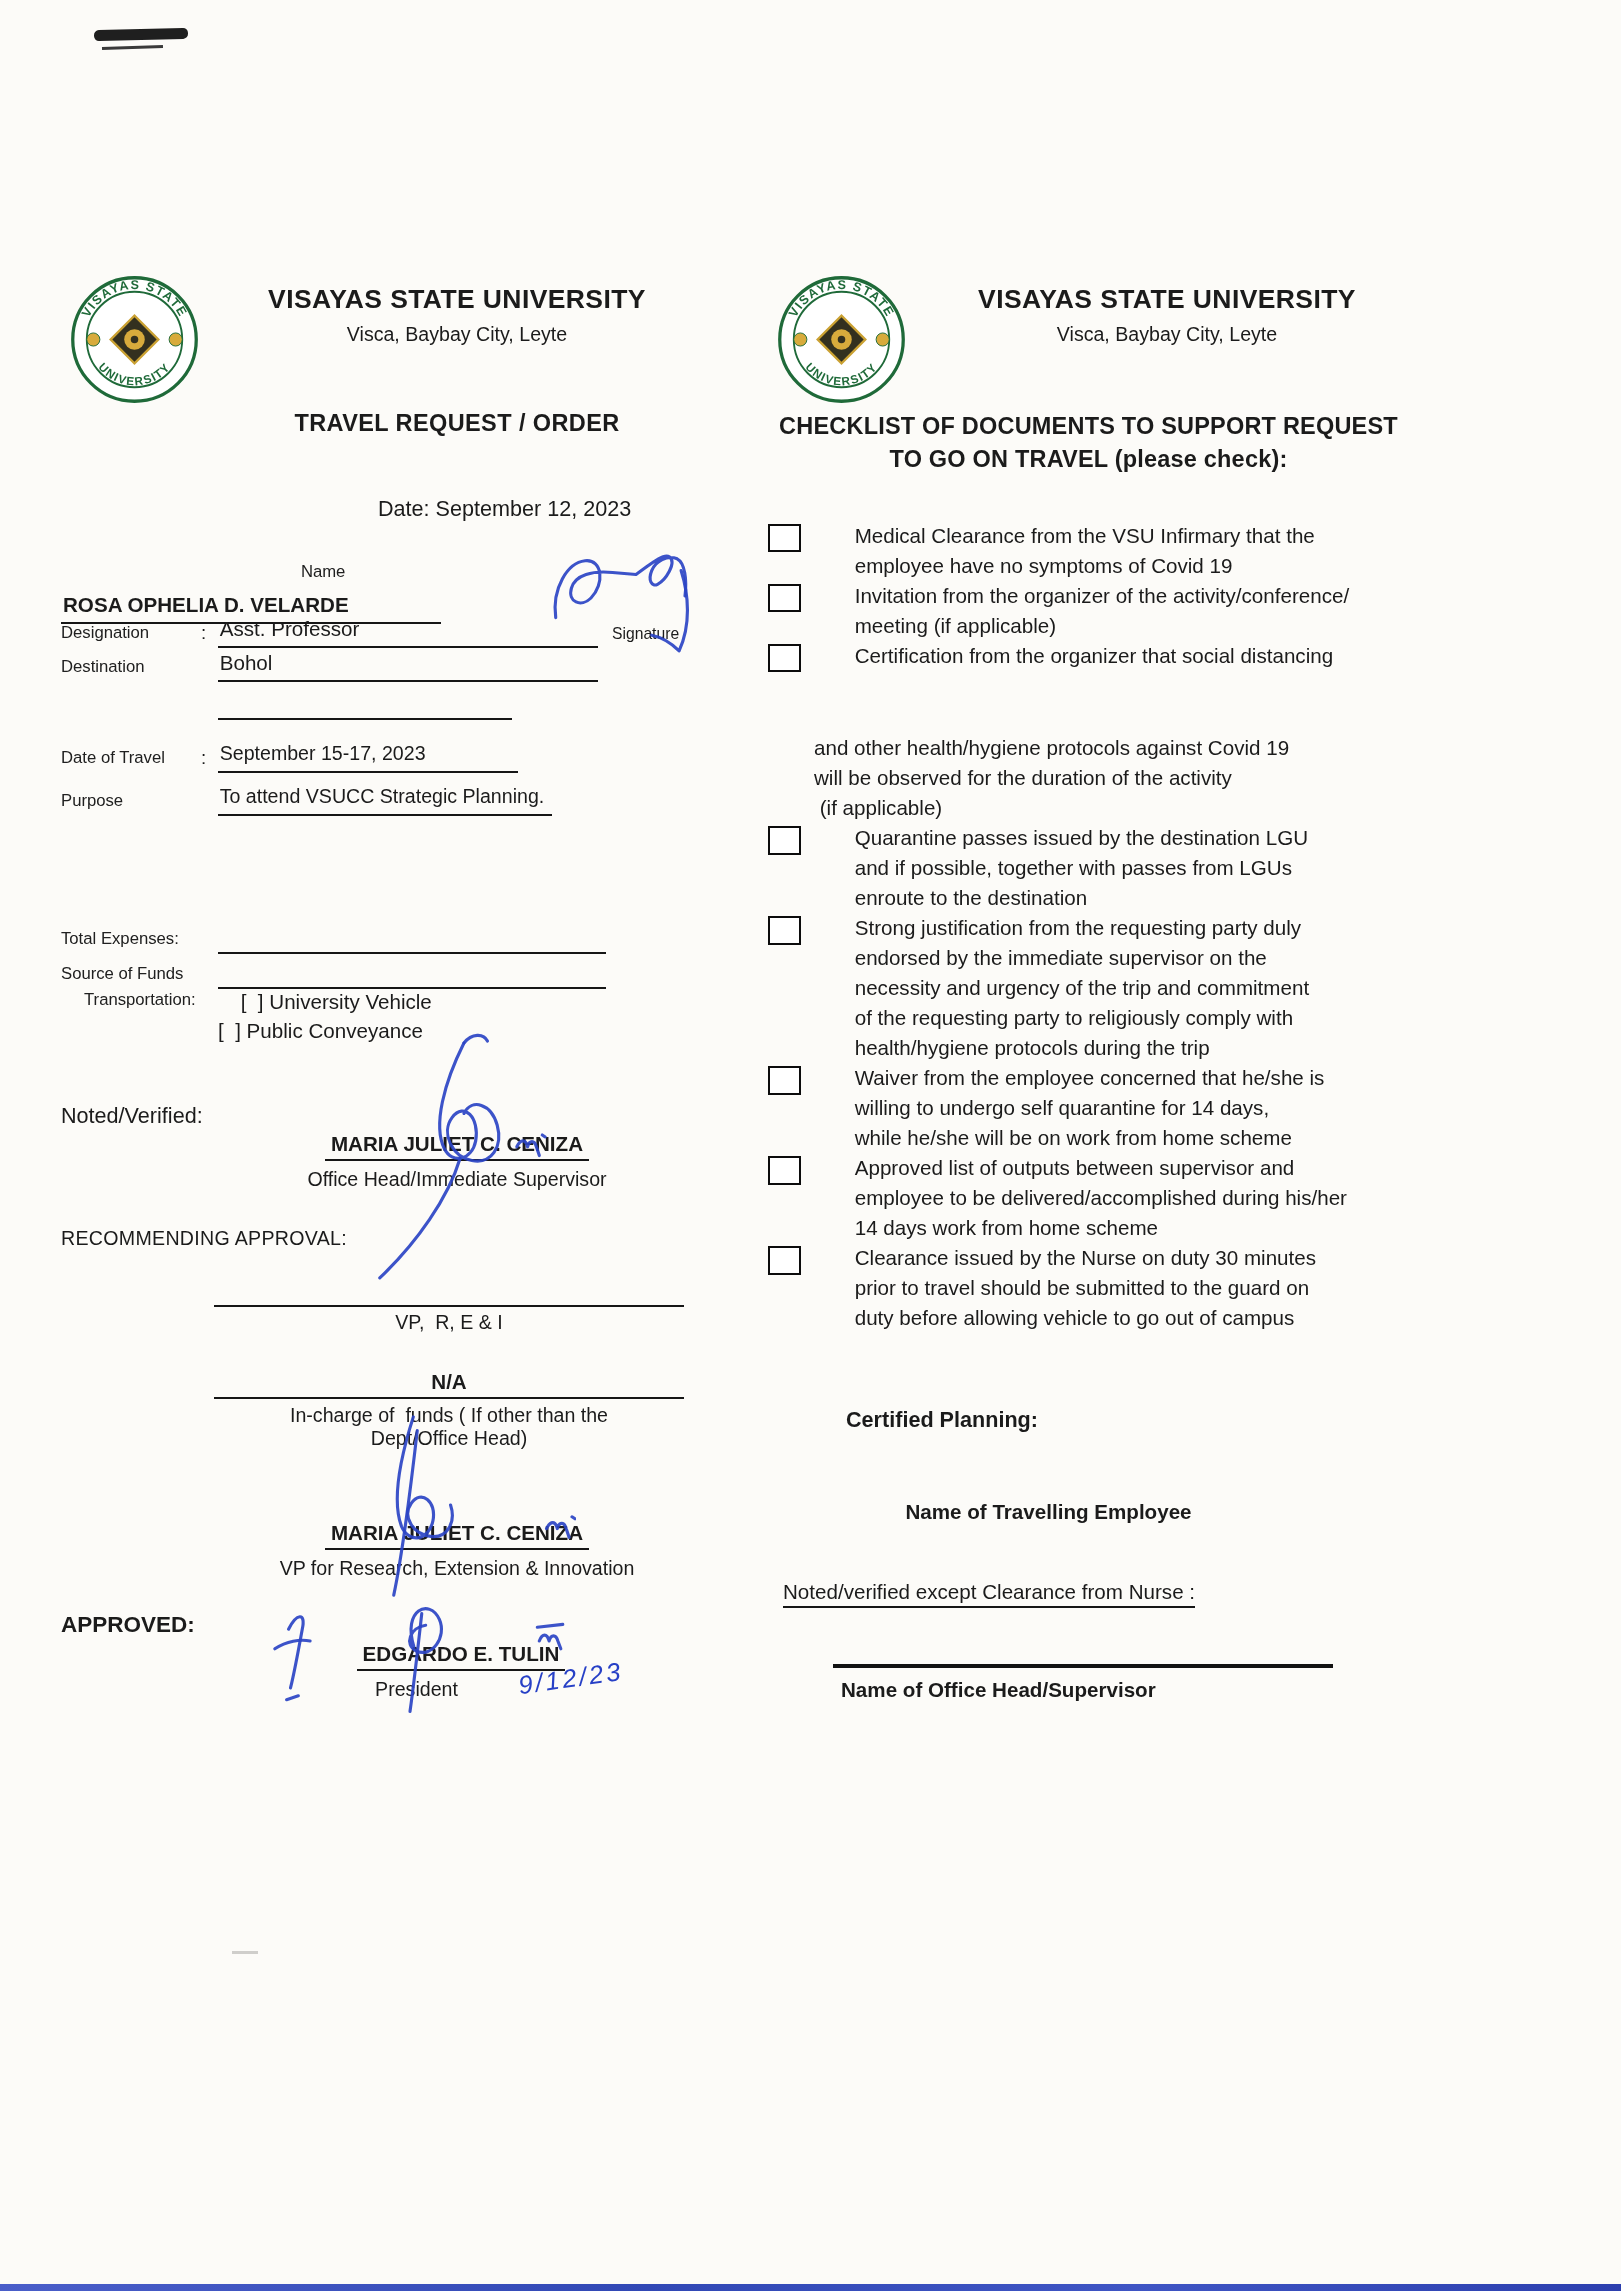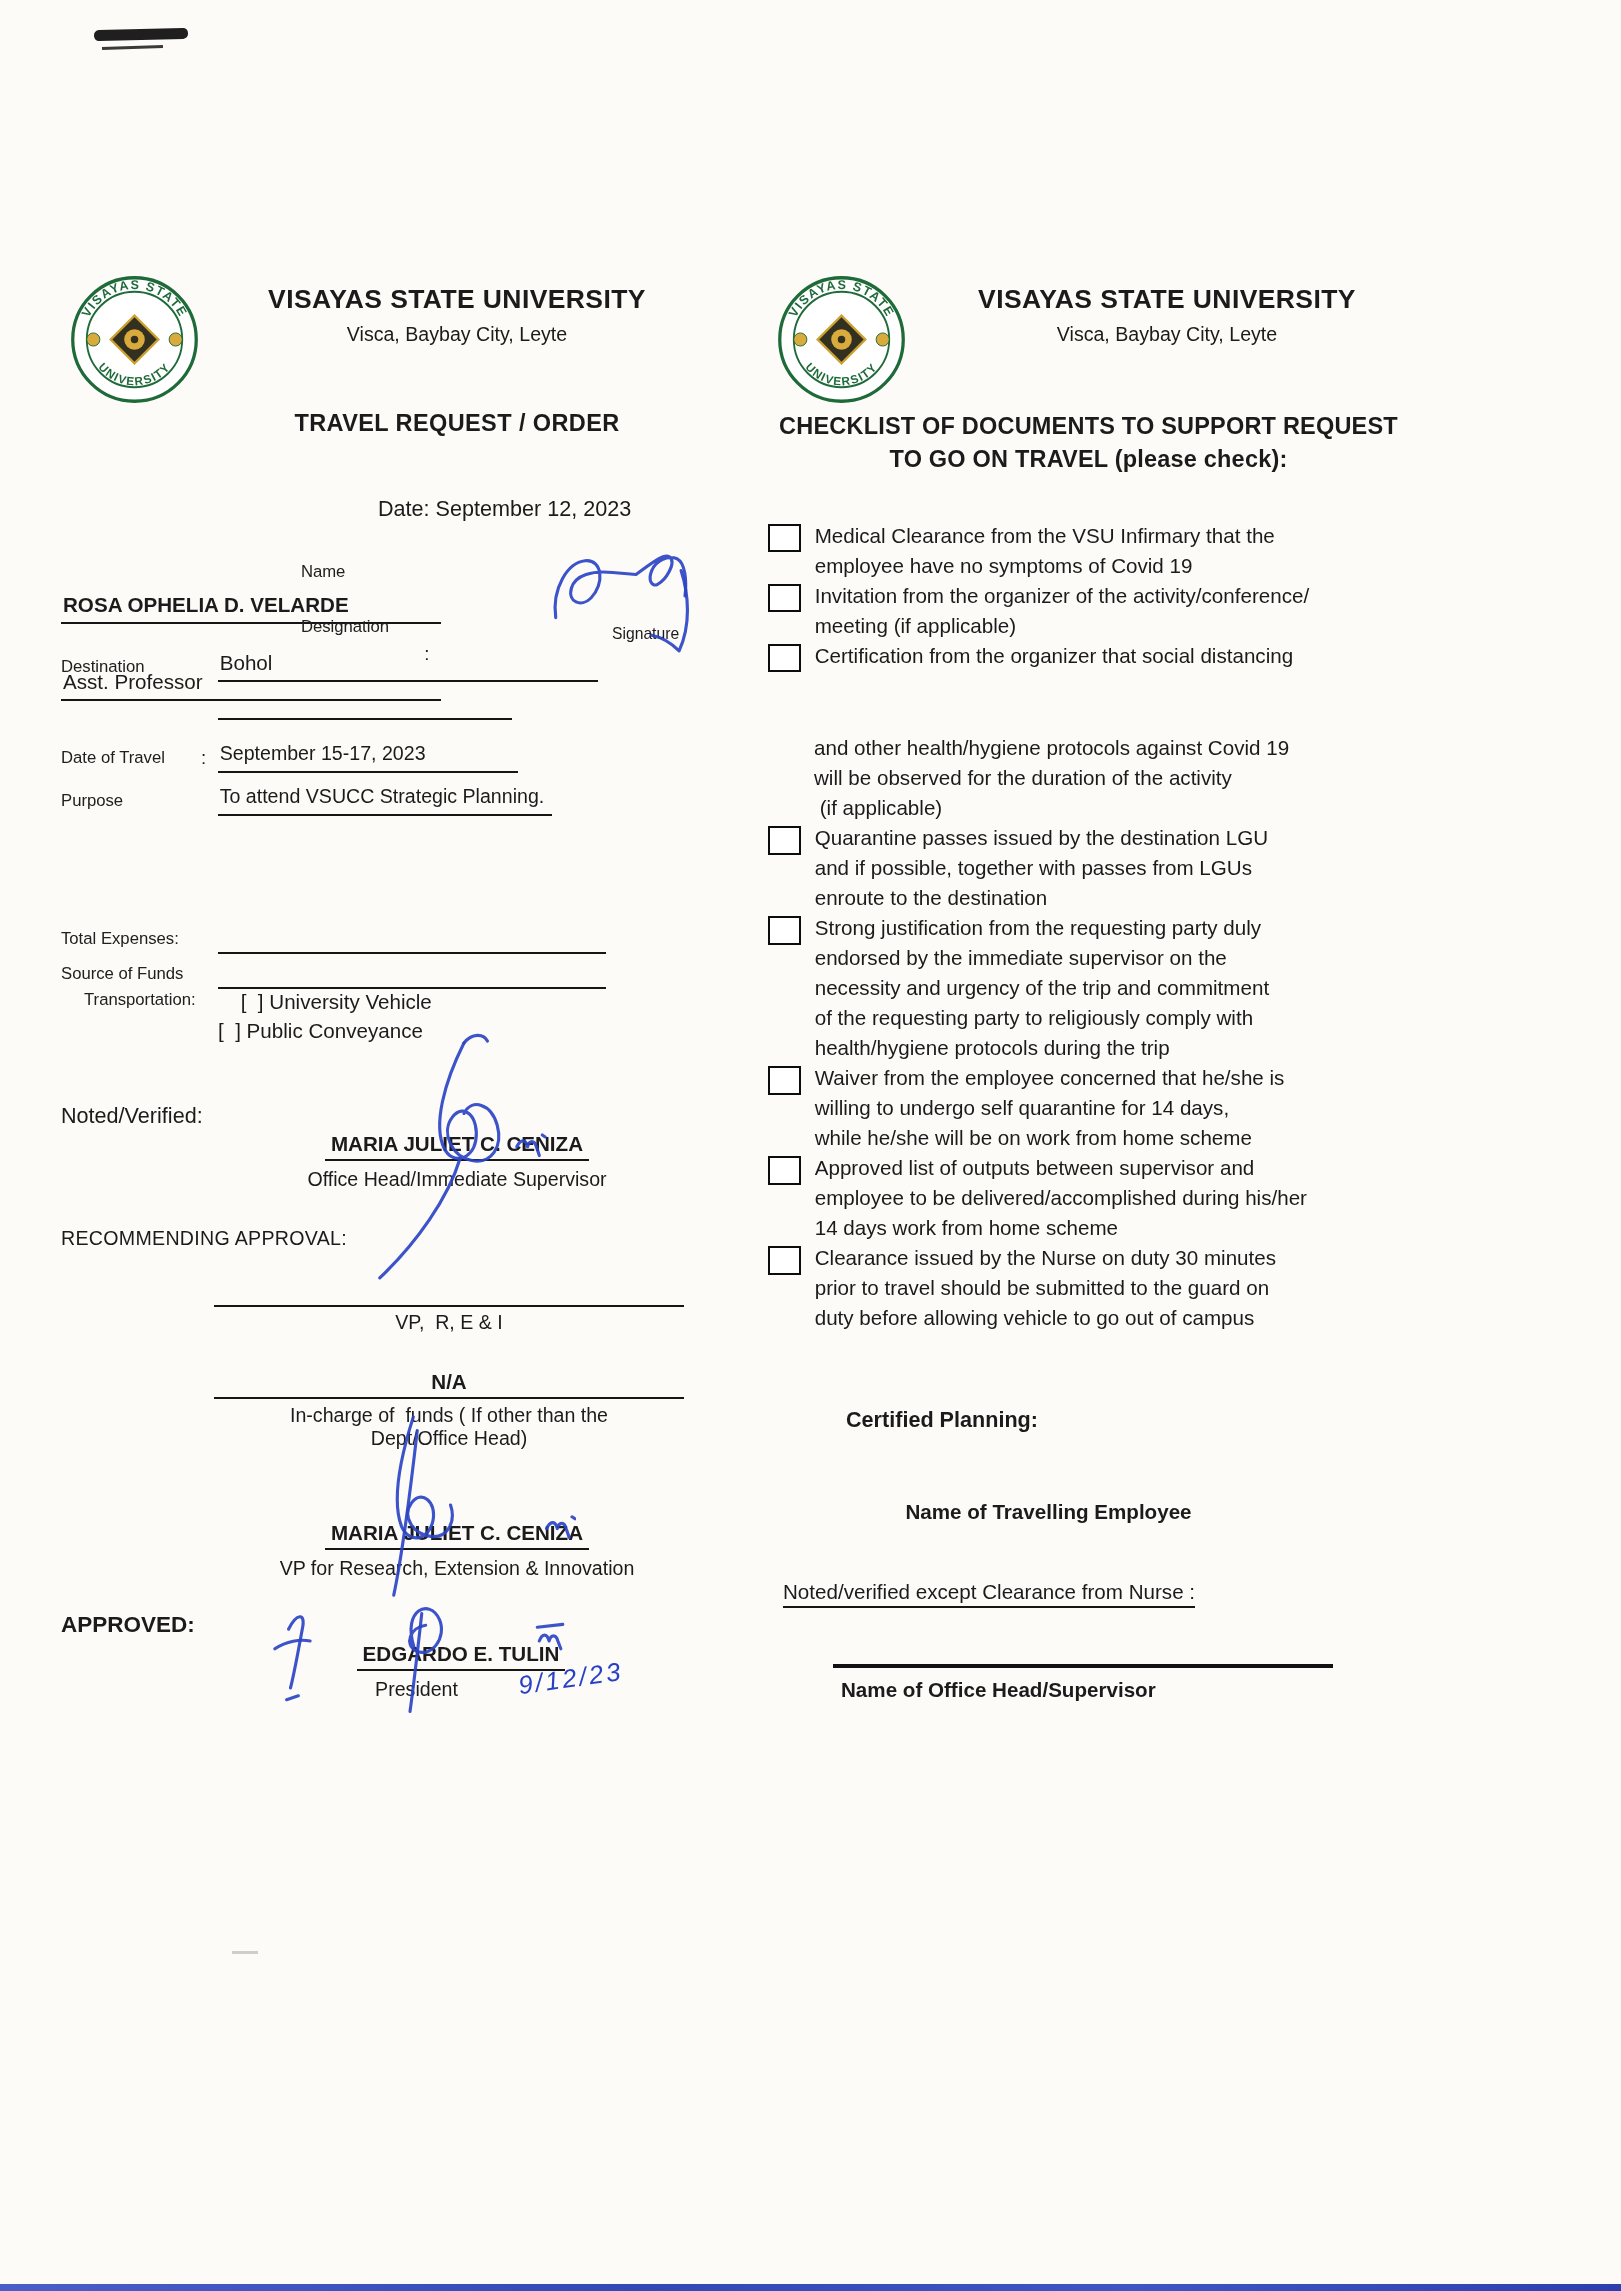--- a/index.html
+++ b/index.html
@@ -24,21 +24,21 @@
   .fplain{font-size:20.6px;padding-bottom:2px;}
   .bold{font-weight:bold;}
   .w382{width:374px;} .w390{width:382px;} .w300{width:294px;} .w335{width:328px;}
 
   .sec-label{font-size:21.6px;}
   .sec-label-sm{font-size:19.6px;letter-spacing:0.3px;}
   .sig-name{display:inline-block;font-size:20.6px;font-weight:bold;border-bottom:2px solid #161616;padding:0 5.9px 2.9px 5.9px;}
   .sig-title{font-size:19.6px;margin-top:6.9px;}
   .blank-line{border-bottom:2px solid #161616;}
 
-  .chk-item{display:flex;}
+  .chk-item{display:flex;gap:40px;}
   .chk-item.cont{padding-left:46px;margin-top:61px;}
   .chk-box{flex:none;width:29px;height:24.5px;border:2.9px solid #0c0c0c;background:#fff;margin:2.9px 13.7px 0 0;}
   .chk-text{font-size:20.6px;line-height:30px;white-space:pre-wrap;}
 
   .ink{stroke:#2b44c4;stroke-width:3.2;fill:none;stroke-linecap:round;stroke-linejoin:round;opacity:.92;}
   .ink-date{color:#2740c6;font-size:25.5px;font-style:italic;letter-spacing:2.9px;transform:rotate(-8deg);}
   .thick-rule{background:#121212;}
   .smudge{background:#cfcecb;}
 </style>
 </head>
@@ -80,21 +80,21 @@
 
   <div class="abs date-line" style="left:378px;top:496px;">Date: September 12, 2023</div>
 
   <div class="frow" style="top:562px;flex-direction:column;">
     <div class="flabel">Name</div>
     <div class="fcolon"></div>
     <div class="fval w382 bold">ROSA OPHELIA D. VELARDE</div>
   </div>
   <div class="abs" style="left:612px;top:625px;font-size:15.7px;">Signature</div>
 
-  <div class="frow" style="top:617px;flex-direction:column;">
+  <div class="frow" style="top:617px;">
     <div class="flabel">Designation</div>
     <div class="fcolon">:</div>
     <div class="fval w382">Asst. Professor</div>
   </div>
 
   <div class="frow" style="top:651px;">
     <div class="flabel">Destination</div>
     <div class="fcolon"></div>
     <div class="fval w382">Bohol</div>
   </div>

